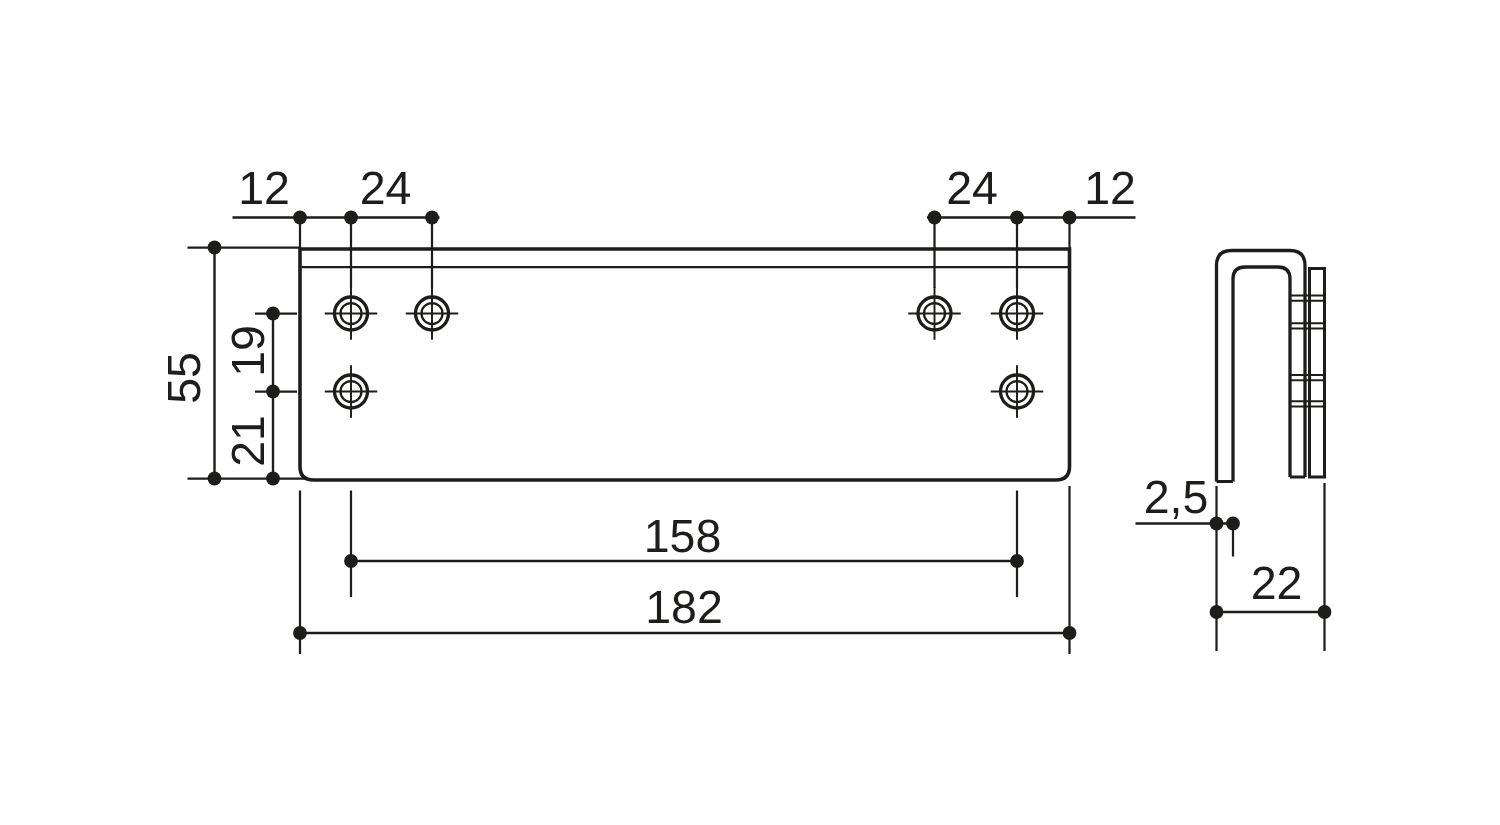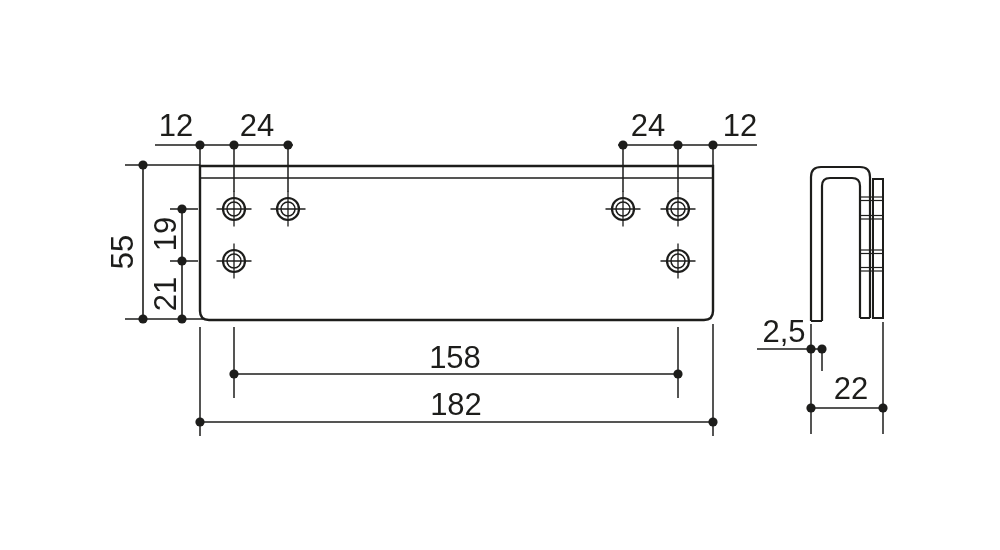--- a/index.html
+++ b/index.html
@@ -6,20 +6,21 @@
     margin: 0;
     padding: 0;
     background: #ffffff;
   }
   .canvas {
     position: relative;
     width: 1000px;
     height: 550px;
     background: var(--bg-color, #ffffff);
     overflow: hidden;
+    border-radius: 20px;
   }
   svg {
     display: block;
   }
   .stroke {
     stroke: var(--line-color, #1d1d1b);
     fill: none;
     stroke-linecap: butt;
   }
   .outline   { stroke-width: 2.4; }

